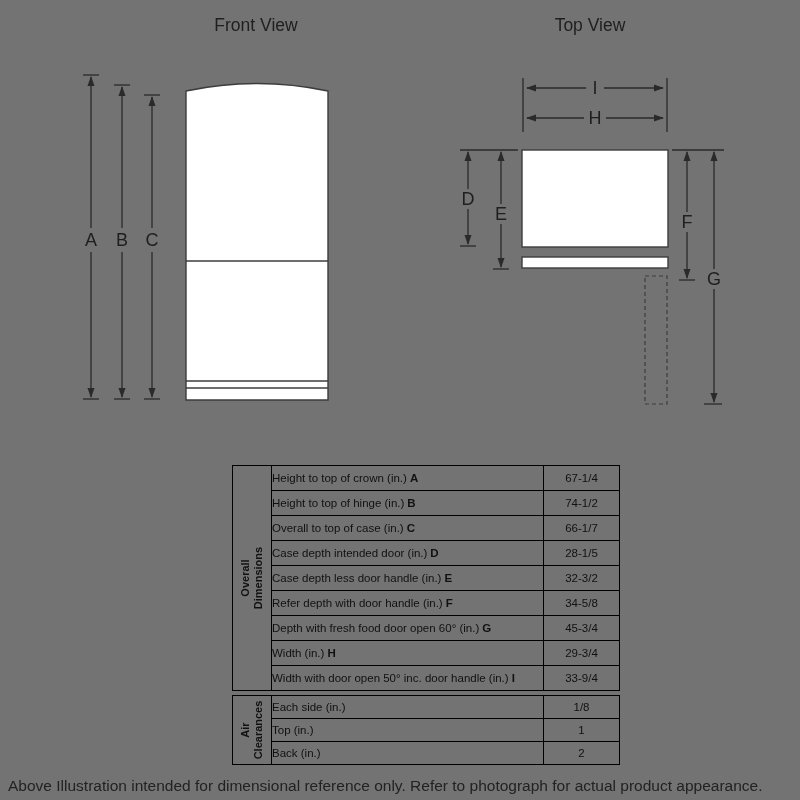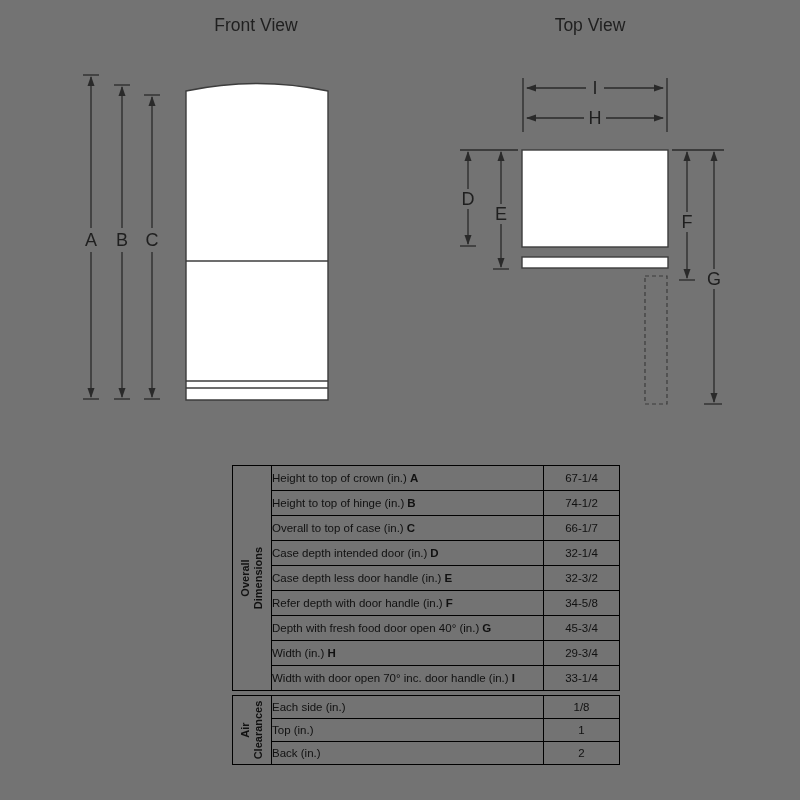--- a/index.html
+++ b/index.html
@@ -145,41 +145,41 @@
       <tr>
         <td class="desc-cell"><span>Height to top of hinge (in.)</span><span class="ltr">B</span></td>
         <td class="val-cell">74-1/2</td>
       </tr>
       <tr>
         <td class="desc-cell"><span>Overall to top of case (in.)</span><span class="ltr">C</span></td>
         <td class="val-cell">66-1/7</td>
       </tr>
       <tr>
         <td class="desc-cell"><span>Case depth intended door (in.)</span><span class="ltr">D</span></td>
-        <td class="val-cell">32-1/4</td>
+        <td class="val-cell">28-1/5</td>
       </tr>
       <tr>
         <td class="desc-cell"><span>Case depth less door handle (in.)</span><span class="ltr">E</span></td>
         <td class="val-cell">32-3/2</td>
       </tr>
       <tr>
         <td class="desc-cell"><span>Refer depth with door handle (in.)</span><span class="ltr">F</span></td>
         <td class="val-cell">34-5/8</td>
       </tr>
       <tr>
-        <td class="desc-cell"><span>Depth with fresh food door open 40° (in.)</span><span class="ltr">G</span></td>
+        <td class="desc-cell"><span>Depth with fresh food door open 60° (in.)</span><span class="ltr">G</span></td>
         <td class="val-cell">45-3/4</td>
       </tr>
       <tr>
         <td class="desc-cell"><span>Width (in.)</span><span class="ltr">H</span></td>
         <td class="val-cell">29-3/4</td>
       </tr>
       <tr>
-        <td class="desc-cell"><span>Width with door open 70° inc. door handle (in.)</span><span class="ltr">I</span></td>
-        <td class="val-cell">33-1/4</td>
+        <td class="desc-cell"><span>Width with door open 50° inc. door handle (in.)</span><span class="ltr">I</span></td>
+        <td class="val-cell">33-9/4</td>
       </tr>
     </tbody>
       </table>
 
     <table class="dim-table air">
       <tbody>
           <tr>
         <td class="rot-cell" rowspan="3">
           <div class="rot small">Air
 Clearances</div>
@@ -193,14 +193,15 @@
       </tr>
       <tr>
         <td class="desc-cell"><span>Back (in.)</span></td>
         <td class="val-cell">2</td>
       </tr>
     </tbody>
       </table>
 
   </div>
 
+  <div id="footer-note">Above Illustration intended for dimensional reference only. Refer to photograph for actual product appearance.</div>
 
 </div>
 
 </body></html>

